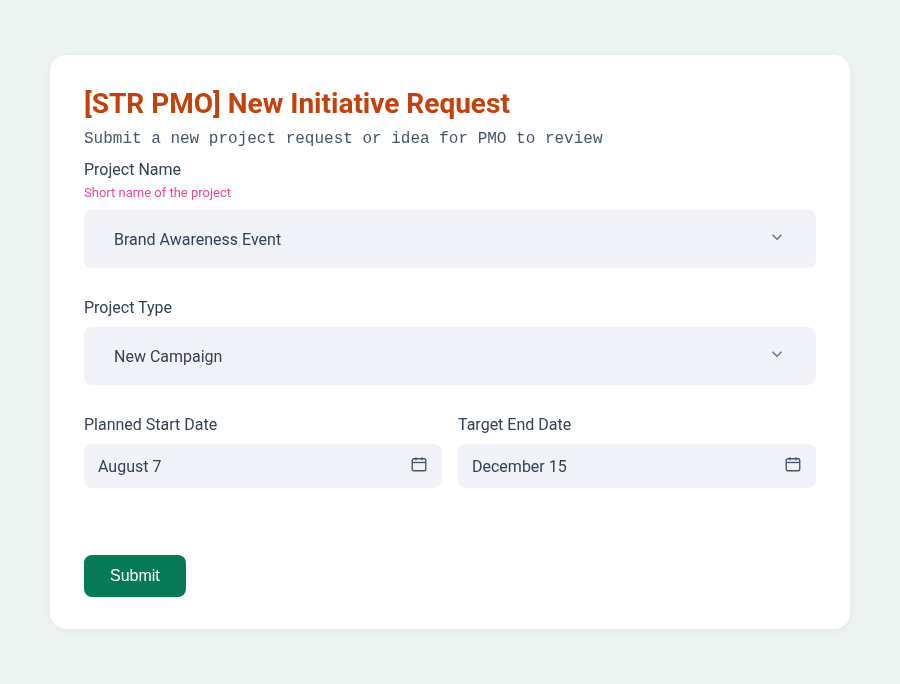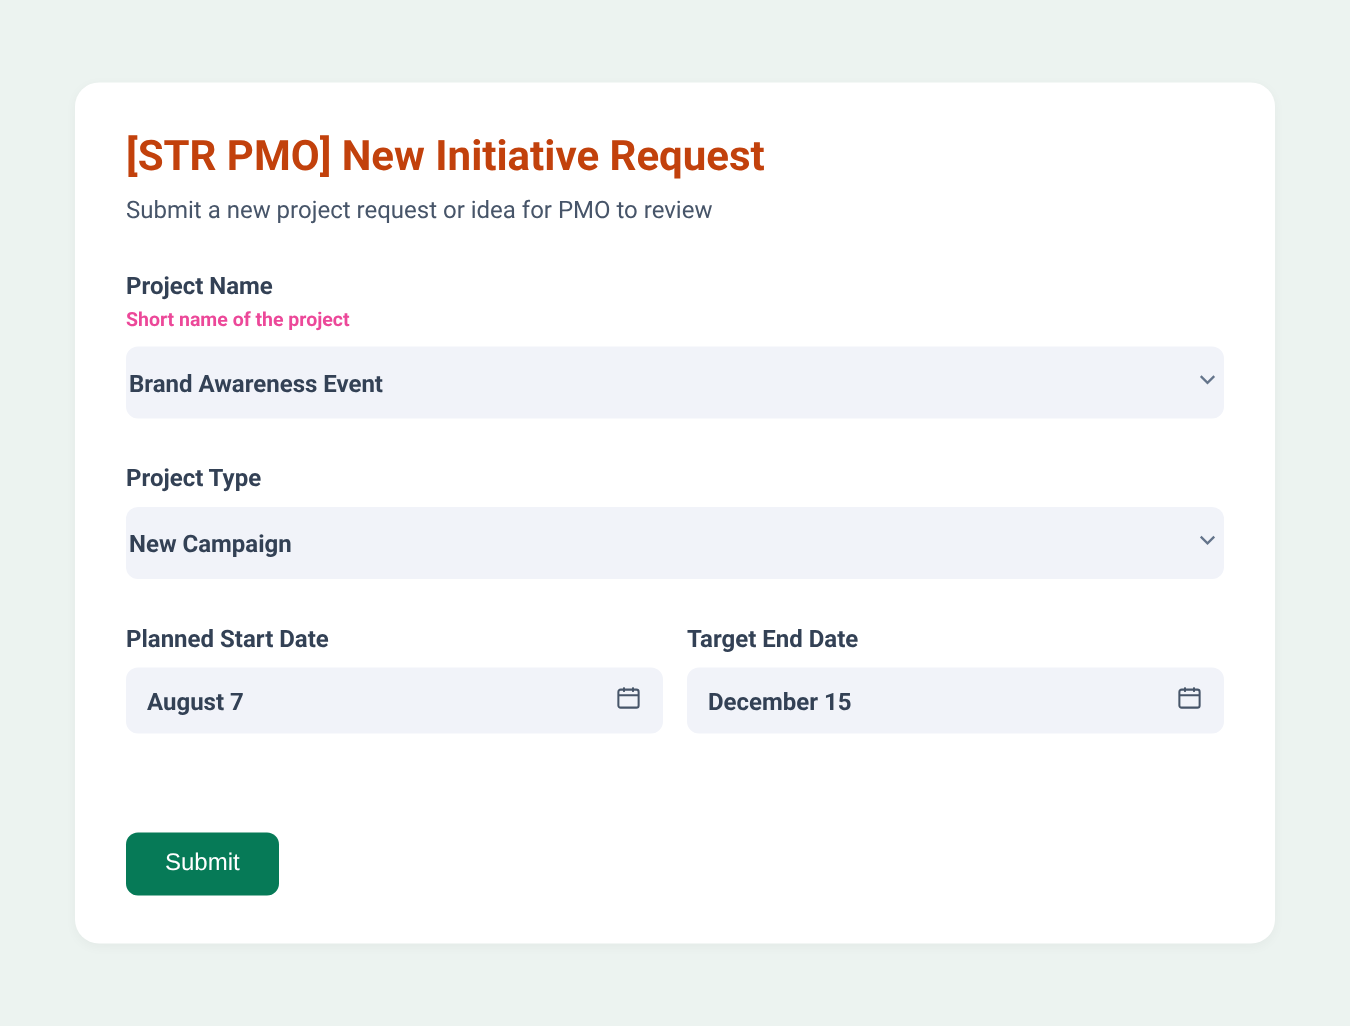--- a/index.html
+++ b/index.html
@@ -28,51 +28,51 @@
     }
     .form-title {
       font-size: 28px;
       font-weight: 700;
       color: #c2410c;
       margin-bottom: 10px;
     }
     .form-subtitle {
       font-size: 16px;
       color: #475569;
-      margin-bottom: 32px;
+      margin-bottom: 12px;
+      font-family: Liberation Mono, monospace;
     }
     .form-body {
       flex: 1;
-      font-weight: bold;
     }
     .field-group {
       margin-bottom: 30px;
     }
     .field-label {
       font-size: 16px;
       color: #334155;
       margin-bottom: 6px;
     }
     .field-hint {
       font-size: 13px;
       color: #ec4899;
       margin-bottom: 10px;
     }
     .field-label-only {
       margin-bottom: 10px;
     }
     .select-control {
       width: 100%;
-      height: 48px;
+      height: 58px;
       background: #f1f3f9;
       border-radius: 8px;
       display: flex;
       align-items: center;
       justify-content: space-between;
-      padding: 0 2px;
+      padding: 0 30px;
       cursor: pointer;
     }
     .select-value {
       font-size: 16px;
       color: #334155;
     }
     .chevron svg {
       width: 18px;
       height: 18px;
       stroke: #64748b;

